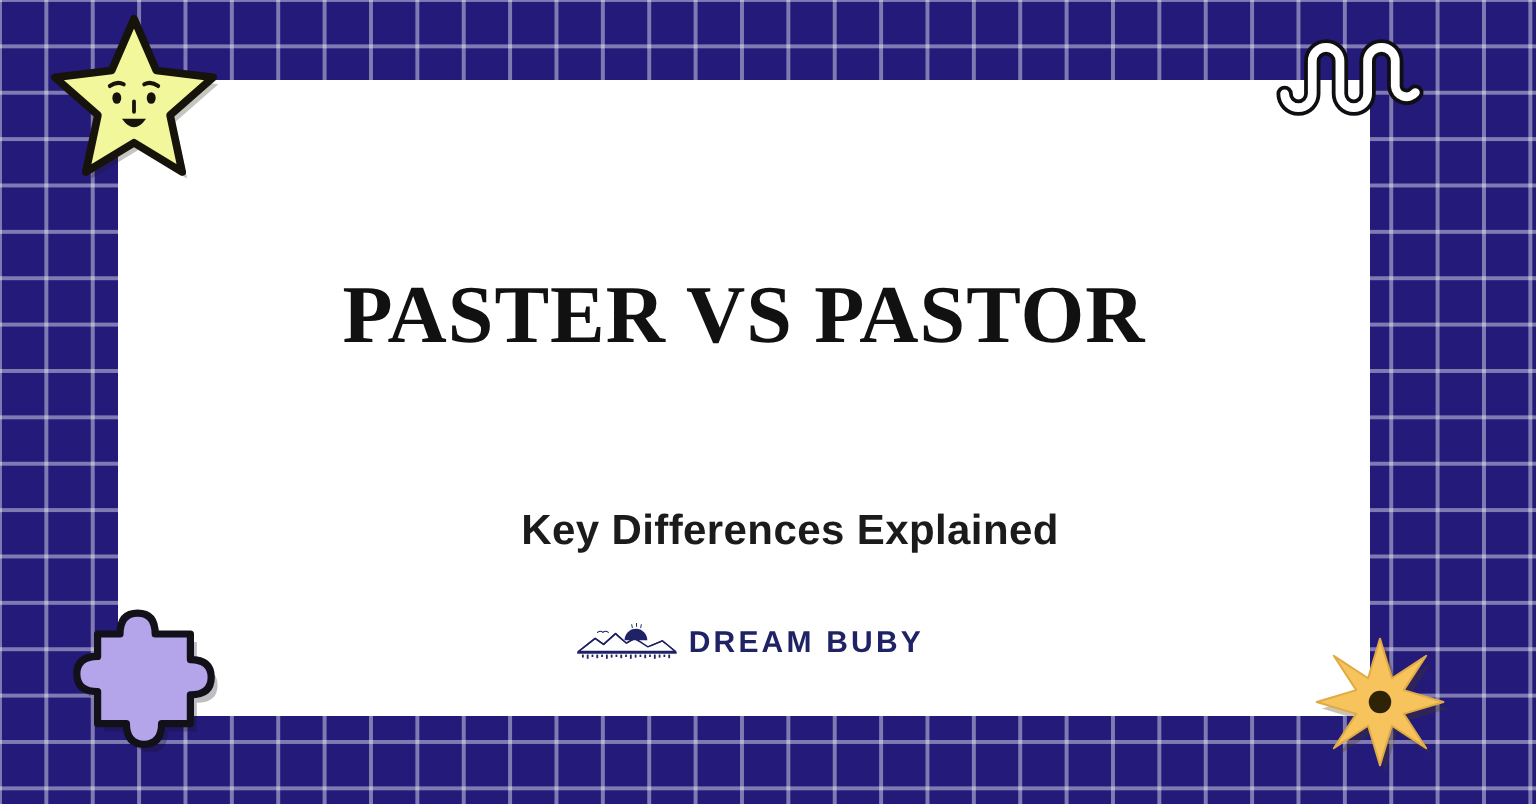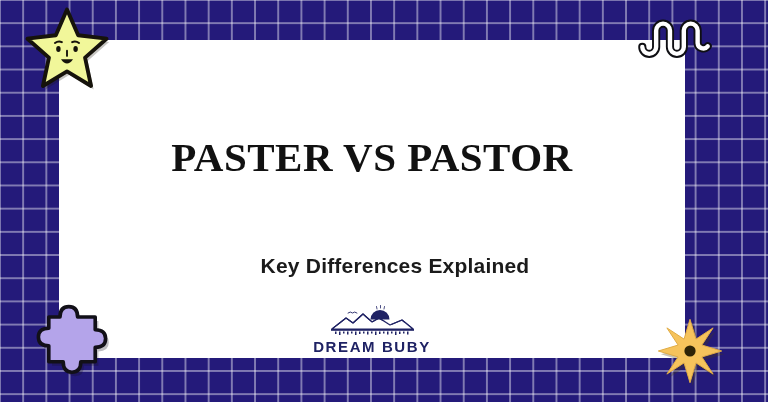--- a/index.html
+++ b/index.html
@@ -70,21 +70,21 @@
   }
 
   
   #logo {
     position: absolute;
     left: 50%;
     transform: translateX(-50%);
     top: 265px;
     width: 180px;
     display: flex;
-    flex-direction: column;
+    flex-direction: row;
     align-items: center;
   }
   #logo-mark {
     width: 104px;
     height: 32px;
     display: block;
   }
   #logo-text {
     margin-top: 1px;
     font-family: "Liberation Sans Narrow", "Liberation Sans", sans-serif;

